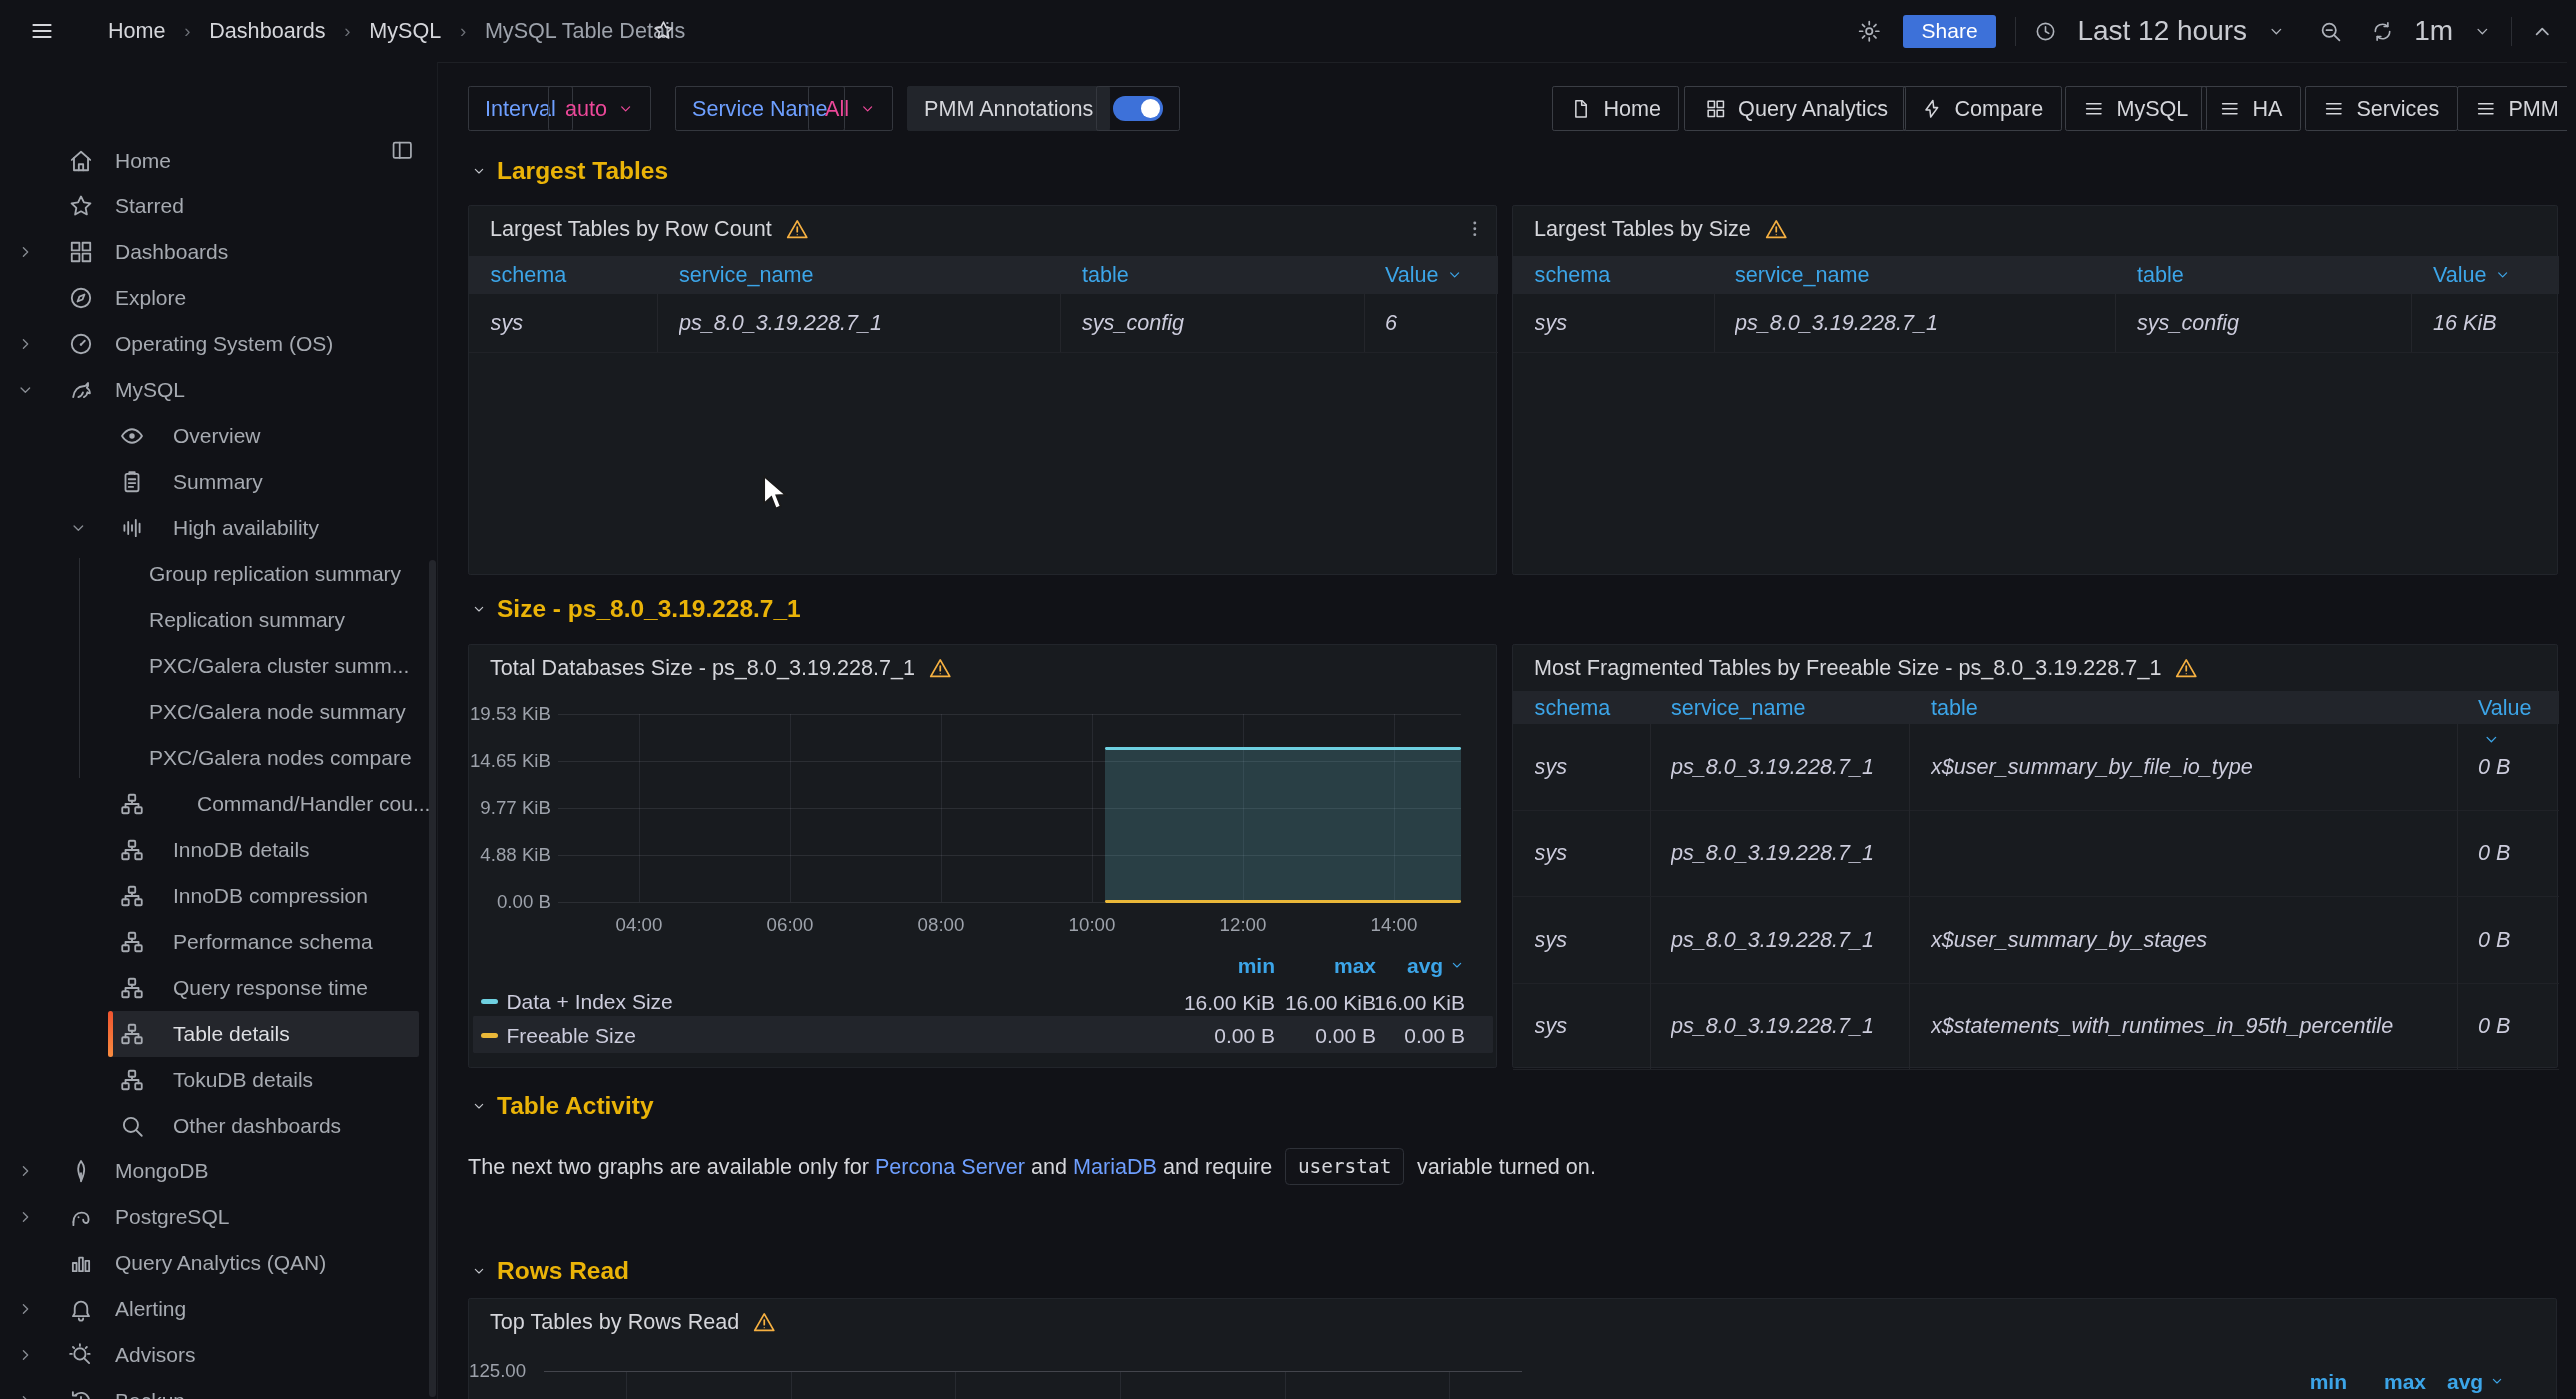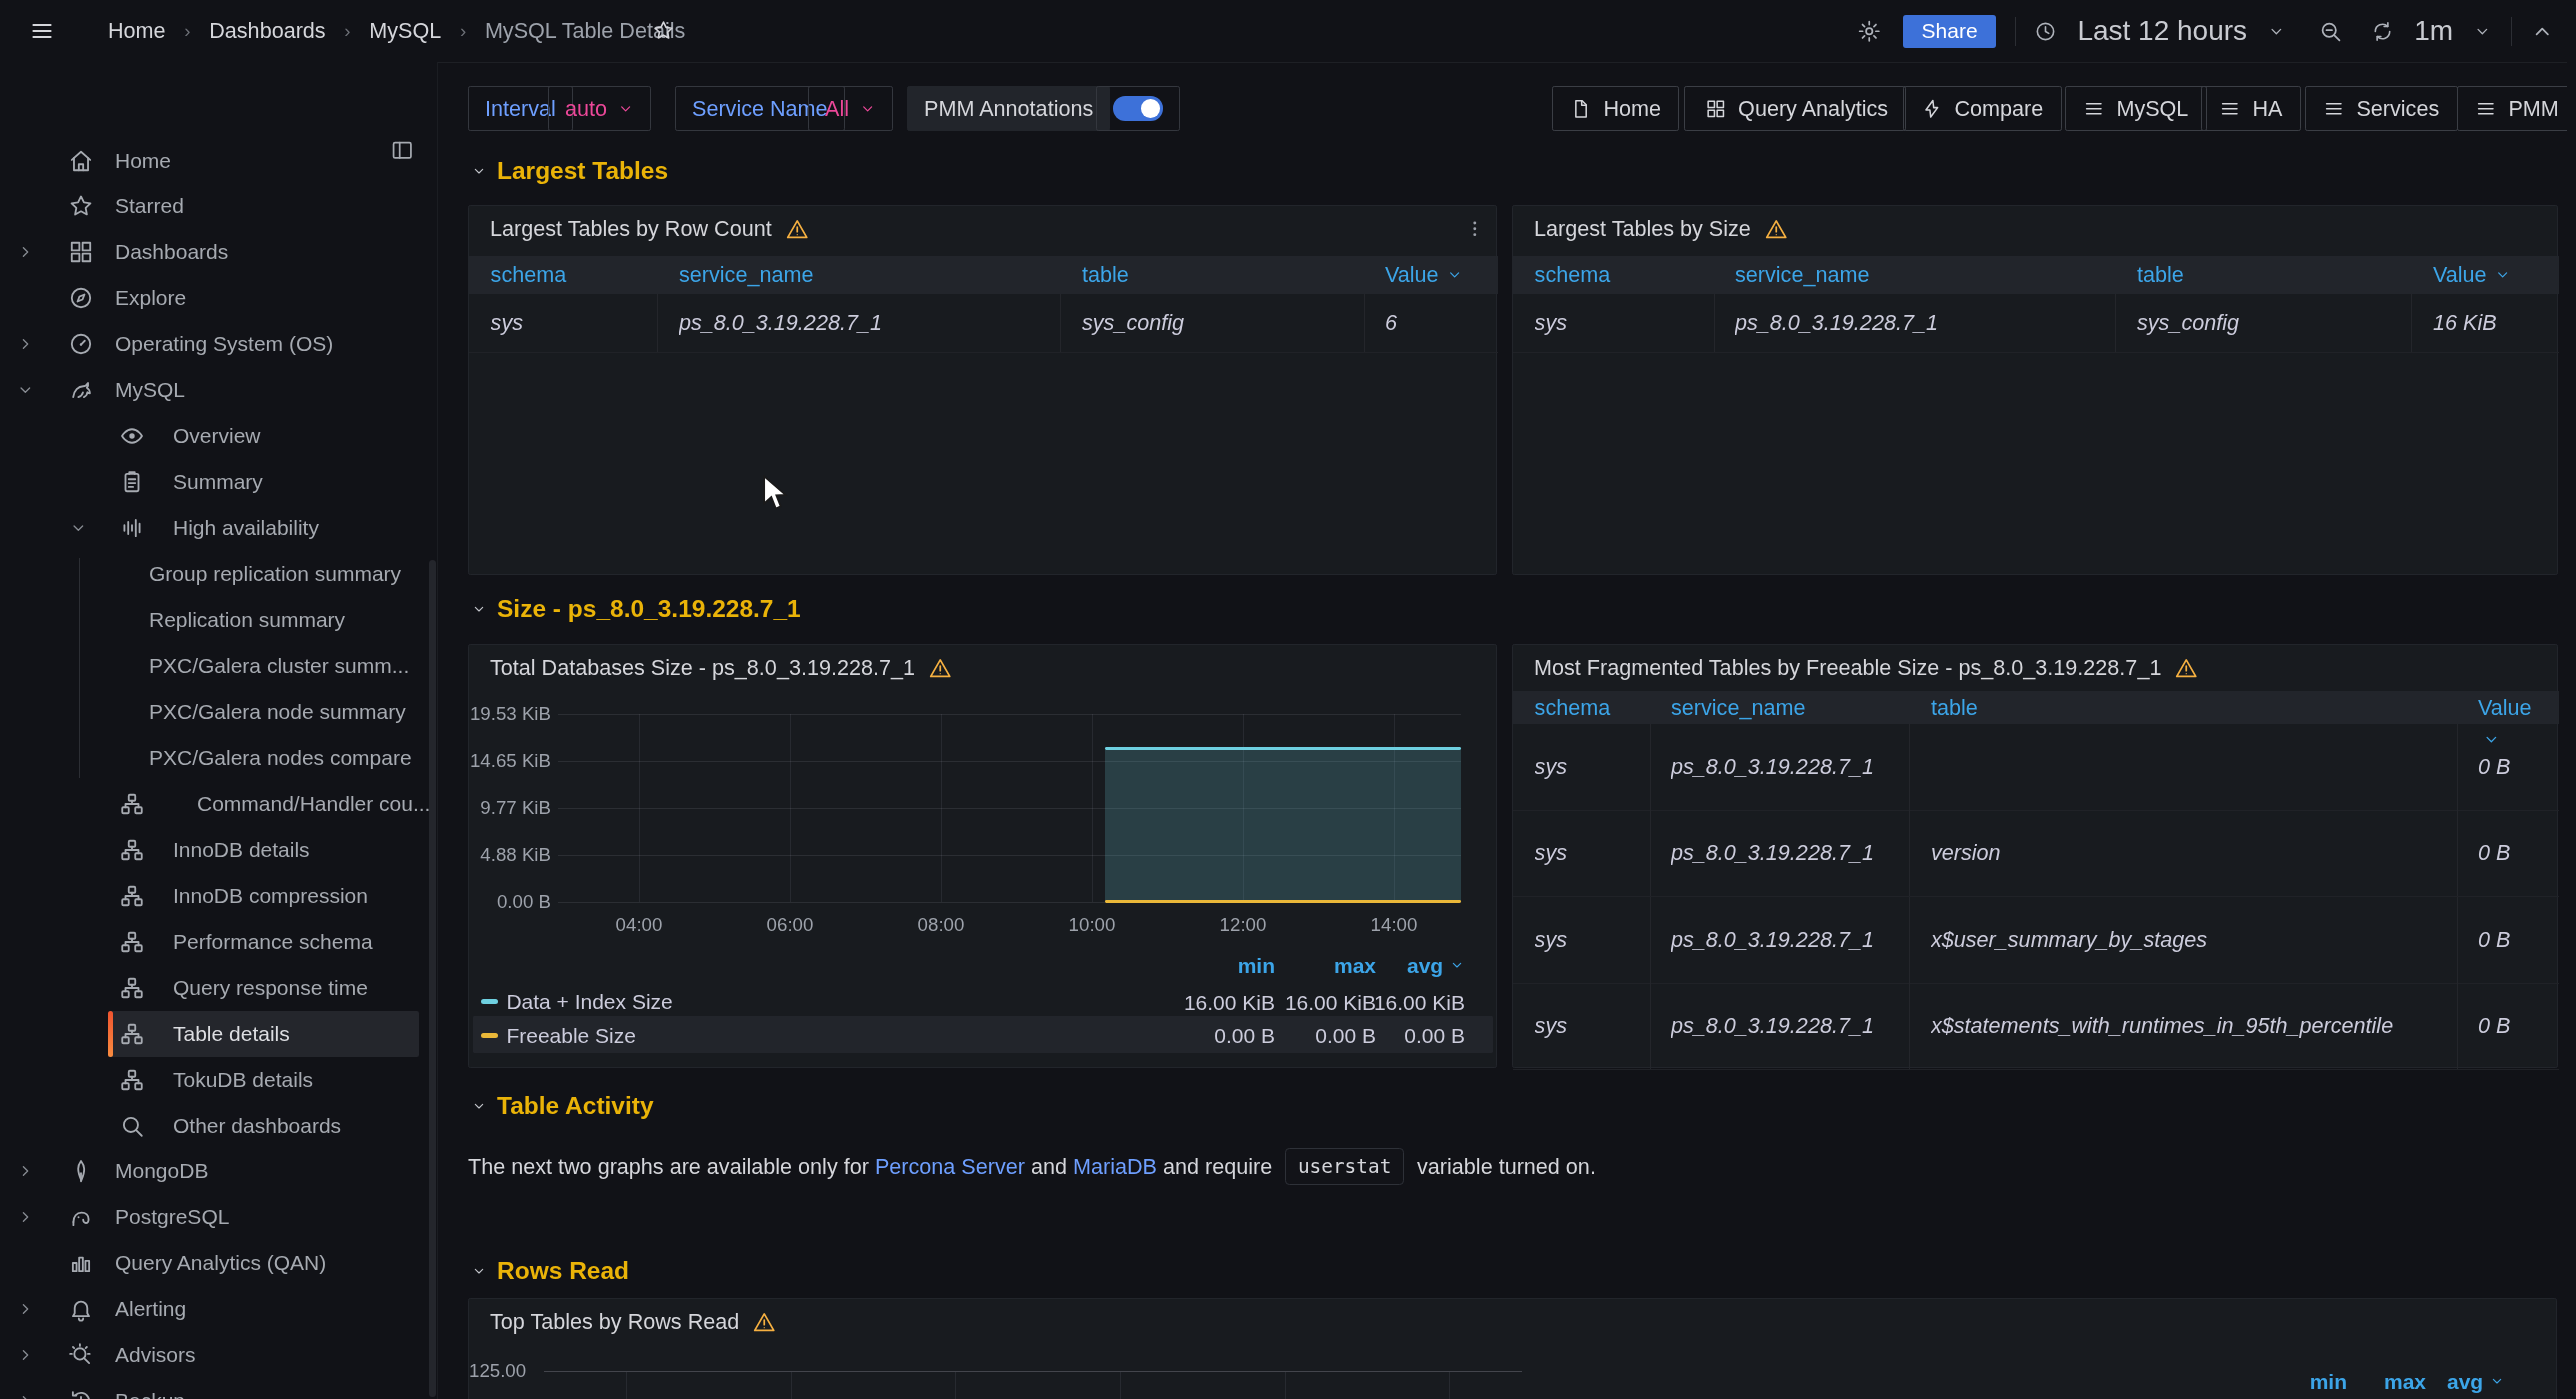--- a/index.html
+++ b/index.html
@@ -705,34 +705,34 @@
           <div class="th" style="left: 965px; top: 0px; height: 33px;">
             <span>Value</span>
           </div>
         </div>
         <div class="trow" style="left: 0px; top: 79px; width: 1046px; height: 86px;">
           <div class="tdiv" style="left: 137px;"></div>
           <div class="tdiv" style="left: 396px;"></div>
           <div class="tdiv" style="left: 944px;"></div>
           <div class="td" style="left: 21.6px; width: 108px;">sys</div>
           <div class="td" style="left: 158px; width: 231px;">ps_8.0_3.19.228.7_1</div>
+          <div class="td" style="left: 418px; width: 519px;">x$user_summary_by_file_io_type</div>
           <div class="td" style="left: 965px; width: 73px;">0 B</div>
           <span class="ico sort-blue abs" style="left: 969px; top: 5.8px;">
             <svg width="18.7" height="18.7" viewBox="0 0 24 24" fill="none" stroke="currentColor" stroke-width="1.7" stroke-linecap="round" stroke-linejoin="round">
               <path d="M6.5 9.5l5.5 5.5 5.5-5.5"></path>
             </svg>
           </span>
         </div>
         <div class="trow" style="left: 0px; top: 165px; width: 1046px; height: 86px;">
           <div class="tdiv" style="left: 137px;"></div>
           <div class="tdiv" style="left: 396px;"></div>
           <div class="tdiv" style="left: 944px;"></div>
           <div class="td" style="left: 21.6px; width: 108px;">sys</div>
           <div class="td" style="left: 158px; width: 231px;">ps_8.0_3.19.228.7_1</div>
-          <div class="td" style="left: 418px; width: 519px;">version</div>
           <div class="td" style="left: 965px; width: 73px;">0 B</div>
         </div>
         <div class="trow" style="left: 0px; top: 252px; width: 1046px; height: 86px;">
           <div class="tdiv" style="left: 137px;"></div>
           <div class="tdiv" style="left: 396px;"></div>
           <div class="tdiv" style="left: 944px;"></div>
           <div class="td" style="left: 21.6px; width: 108px;">sys</div>
           <div class="td" style="left: 158px; width: 231px;">ps_8.0_3.19.228.7_1</div>
           <div class="td" style="left: 418px; width: 519px;">x$user_summary_by_stages</div>
           <div class="td" style="left: 965px; width: 73px;">0 B</div>

